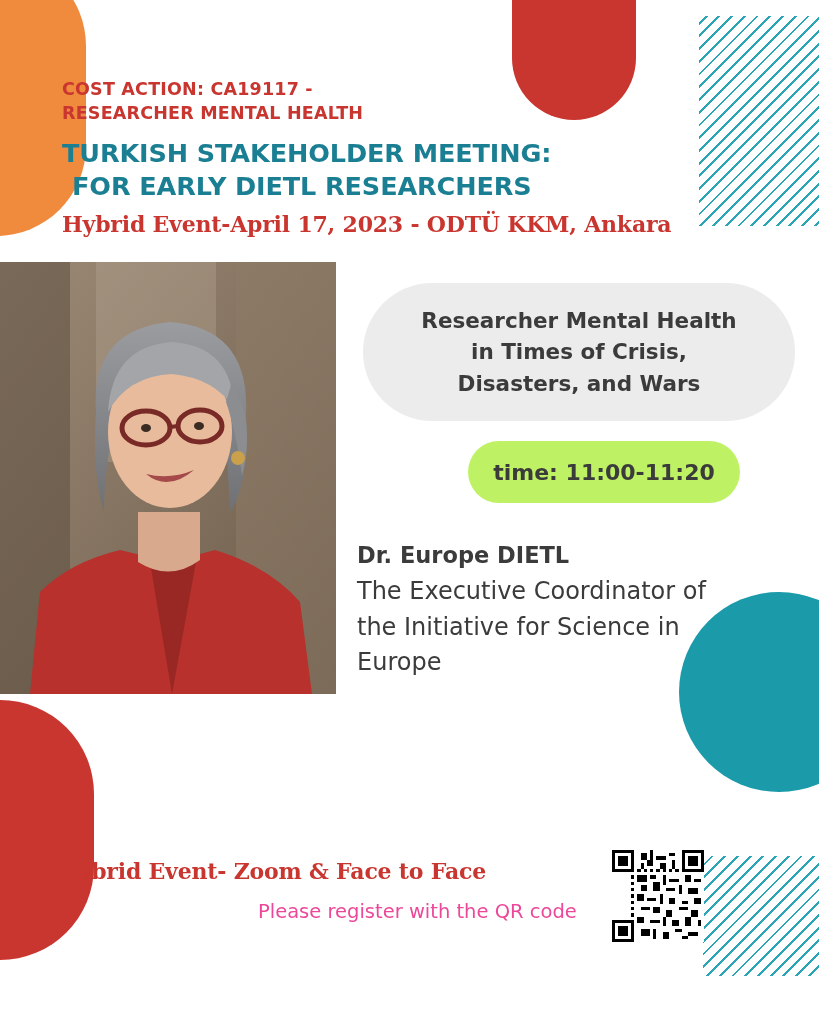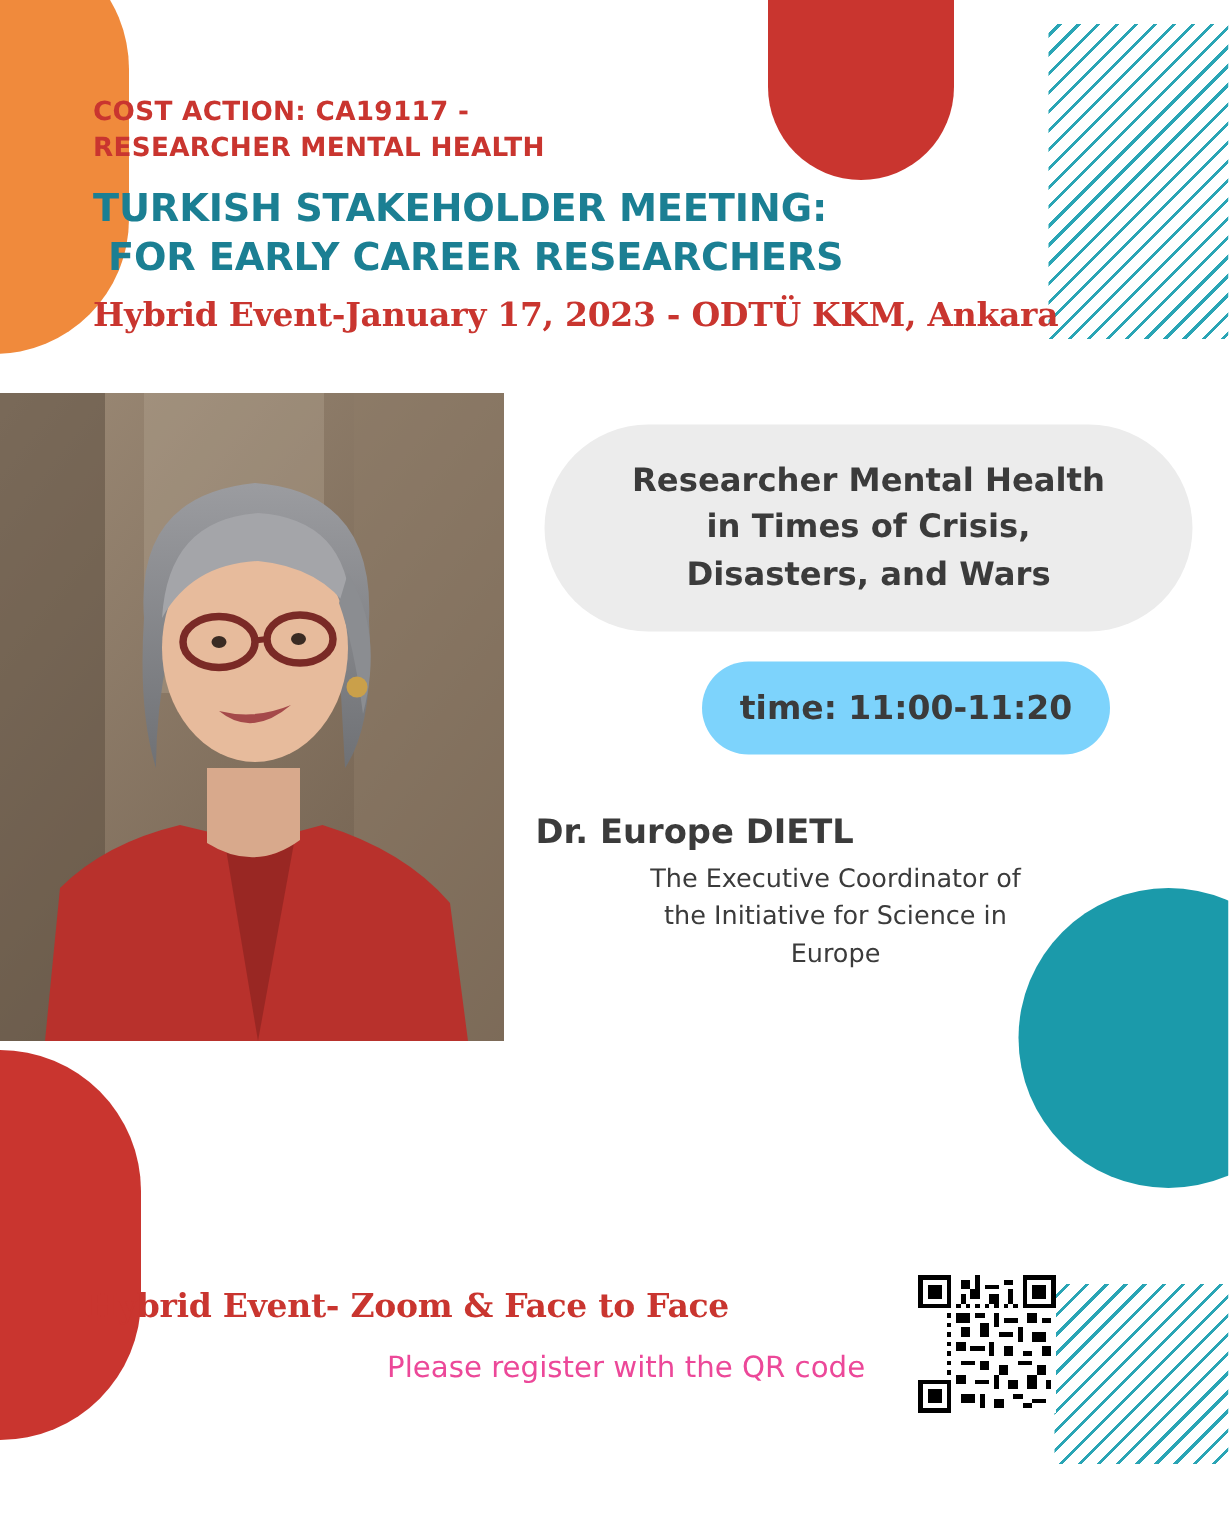--- a/index.html
+++ b/index.html
@@ -59,21 +59,21 @@
     transform: none;
   }
   .hatch-bottomright {
     right: -4px; top: 856px;
     width: 120px; height: 120px;
   }
 
   
   .header {
     position: absolute;
-    left: 62px; top: 64px;
+    left: 62px; top: 78px;
     width: 700px;
   }
   .cost-action {
     color: #c9352f;
     font-weight: bold;
     font-size: 17.5px;
     line-height: 1.35;
     letter-spacing: 0.2px;
   }
   .title-main {
@@ -120,21 +120,21 @@
     font-weight: bold;
     font-size: 21.5px;
     line-height: 1.45;
     text-align: center;
   }
 
   .time-bubble {
     position: absolute;
     left: 468px; top: 441px;
     width: 272px; height: 62px;
-    background: #7dd3fc;
+    background: #bef264;
     border-radius: 34px;
     display: flex;
     align-items: center;
     justify-content: center;
   }
   .time-text {
     color: #3b3b3b;
     font-weight: bold;
     font-size: 22px;
   }
@@ -146,23 +146,22 @@
     width: 400px;
   }
   .speaker-name {
     color: #3b3b3b;
     font-weight: bold;
     font-size: 22.5px;
     margin-bottom: 6px;
   }
   .speaker-role {
     color: #3b3b3b;
-    font-size: 17px;
+    font-size: 24px;
     line-height: 1.48;
-    text-align: center;
   }
 
   
   .register-title {
     position: absolute;
     left: 58px; top: 858px;
     color: #c9352f;
     font-family: "DejaVu Serif", serif;
     font-weight: bold;
     font-size: 22px;
@@ -203,23 +202,23 @@
   <div class="deco shape-red-bottomleft"></div>
   <div class="deco hatch hatch-bottomright"></div>
 
   <div class="header">
     <div class="cost-action">
       <div>COST ACTION: CA19117 -</div>
       <div>RESEARCHER MENTAL HEALTH</div>
     </div>
     <div class="title-main">
       <div>TURKISH STAKEHOLDER MEETING:</div>
-      <div class="title-line-3">FOR EARLY CAREER RESEARCHERS</div>
+      <div class="title-line-3">FOR EARLY DIETL RESEARCHERS</div>
     </div>
-    <div class="hybrid-line">Hybrid Event-January 17, 2023 - ODTÜ KKM, Ankara</div>
+    <div class="hybrid-line">Hybrid Event-April 17, 2023 - ODTÜ KKM, Ankara</div>
   </div>
 
   <div class="photo">
     <svg width="336" height="432" viewBox="0 0 336 432">
       <defs>
         <linearGradient id="bgw" x1="0" y1="0" x2="1" y2="1">
           <stop offset="0%" stop-color="#9c8a76"></stop>
           <stop offset="100%" stop-color="#6b5a49"></stop>
         </linearGradient>
         <linearGradient id="hairg" x1="0" y1="0" x2="0" y2="1">

